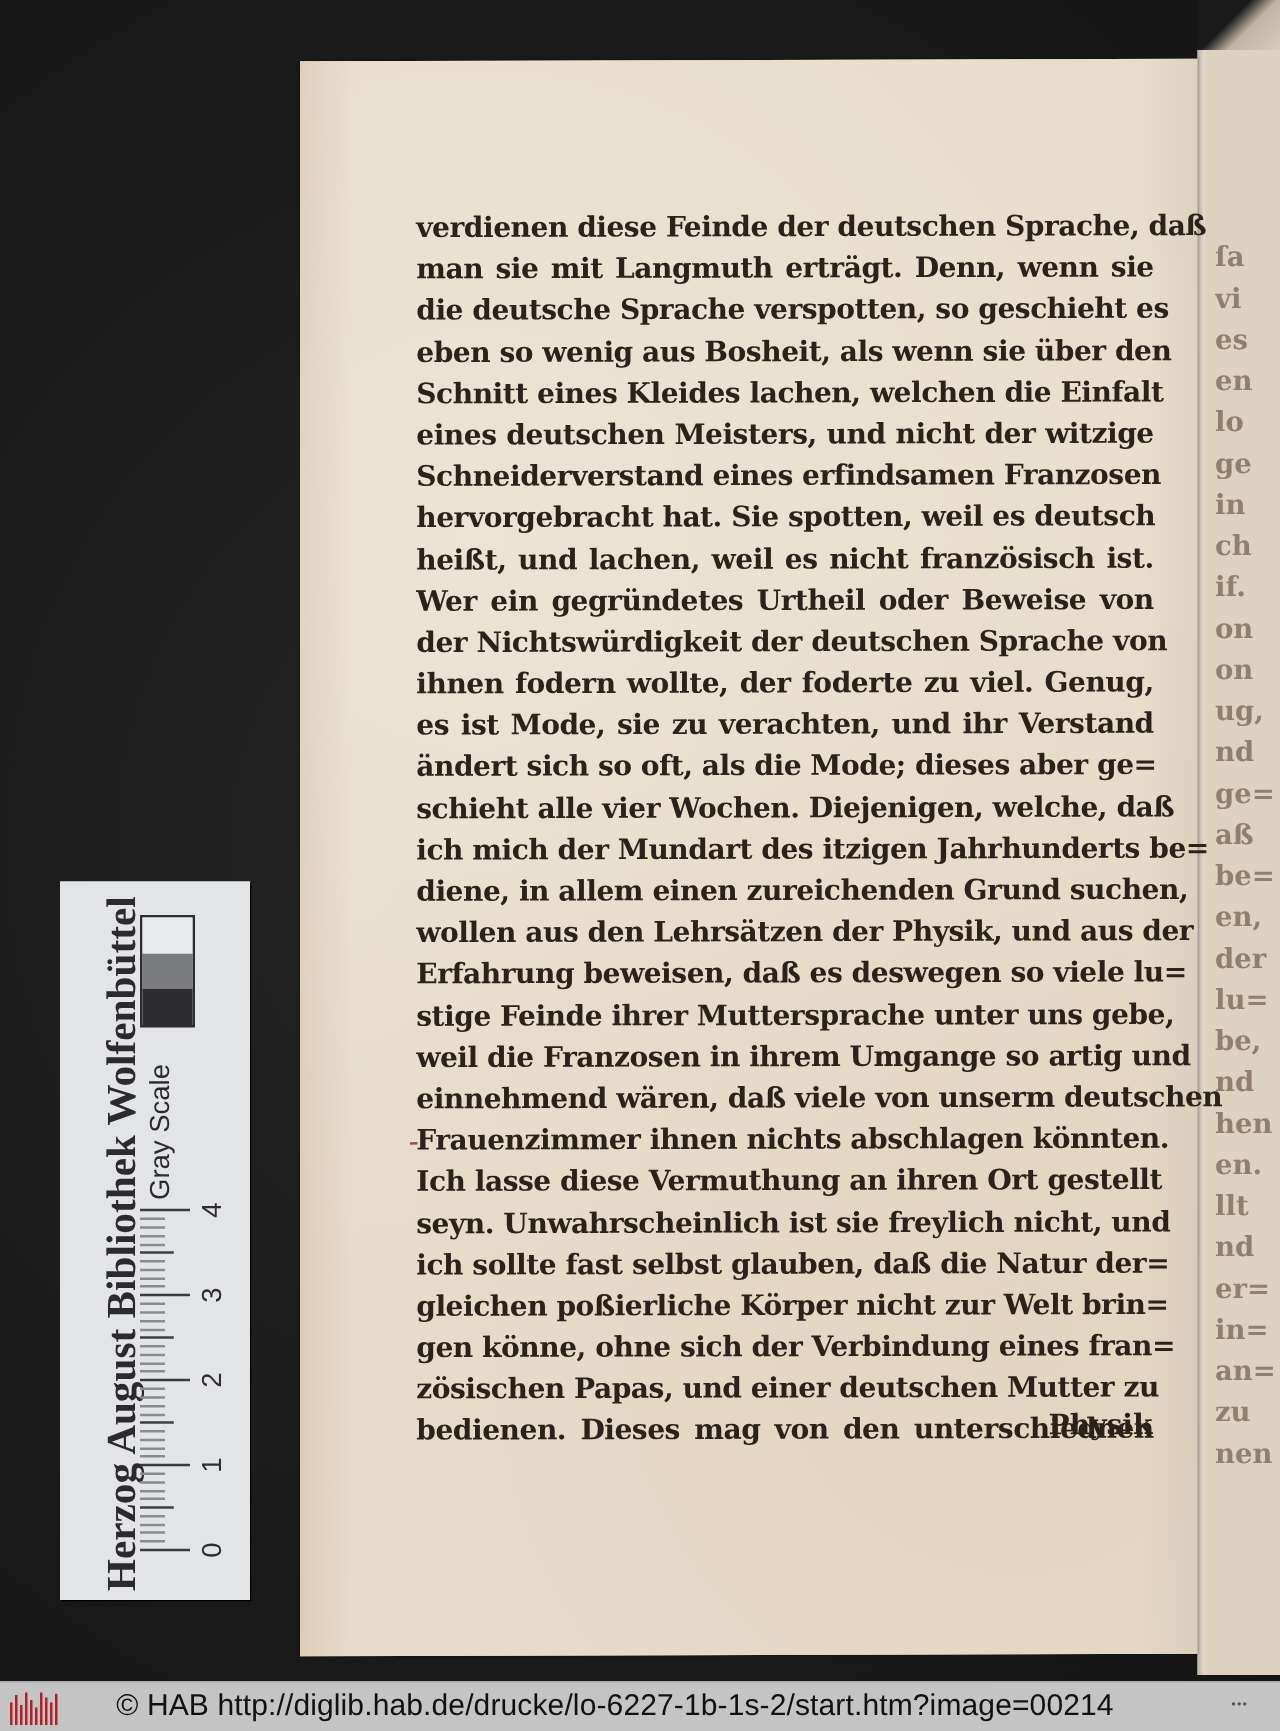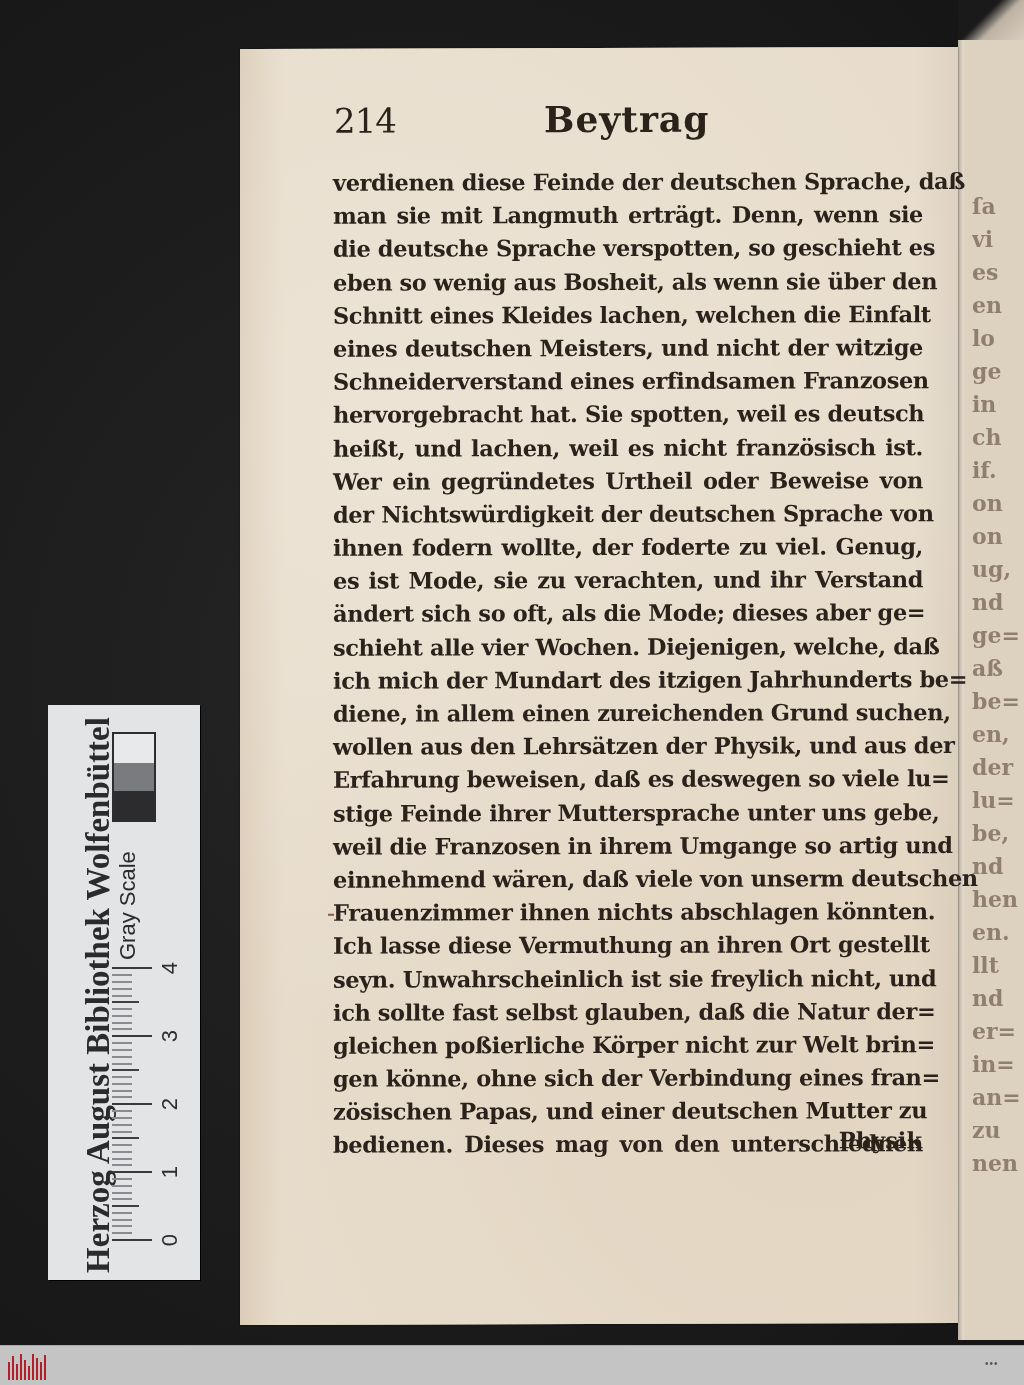--- a/index.html
+++ b/index.html
@@ -117,24 +117,20 @@
 llt
 nd
 er=
 in=
 an=
 zu
 nen</div>
   </div>
 
   <div class="page">
-    <div class="header">
-      <span class="page-number">214</span>
-      <span class="running-head">Beytrag</span>
-    </div>
     <div class="margin-mark"></div>
     <div class="body-text">
       <div class="line">verdienen diese Feinde der deutschen Sprache, daß</div>
       <div class="line">man sie mit Langmuth erträgt.  Denn, wenn sie</div>
       <div class="line">die deutsche Sprache verspotten, so geschieht es</div>
       <div class="line">eben so wenig aus Bosheit, als wenn sie über den</div>
       <div class="line">Schnitt eines Kleides lachen, welchen die Einfalt</div>
       <div class="line">eines deutschen Meisters, und nicht der witzige</div>
       <div class="line">Schneiderverstand eines erfindsamen Franzosen</div>
       <div class="line">hervorgebracht hat.  Sie spotten, weil es deutsch</div>
@@ -231,14 +227,15 @@
     <span style="left:6px;height:24px"></span>
     <span style="left:10px;height:16px"></span>
     <span style="left:14px;height:26px"></span>
     <span style="left:18px;height:20px"></span>
     <span style="left:22px;height:14px"></span>
     <span style="left:26px;height:26px"></span>
     <span style="left:30px;height:22px"></span>
     <span style="left:34px;height:18px"></span>
     <span style="left:38px;height:25px"></span>
   </div>
+  <span class="credit">© HAB http://diglib.hab.de/drucke/lo-6227-1b-1s-2/start.htm?image=00214</span>
   <span class="more">•••</span>
 </div>
 
 </body></html>

